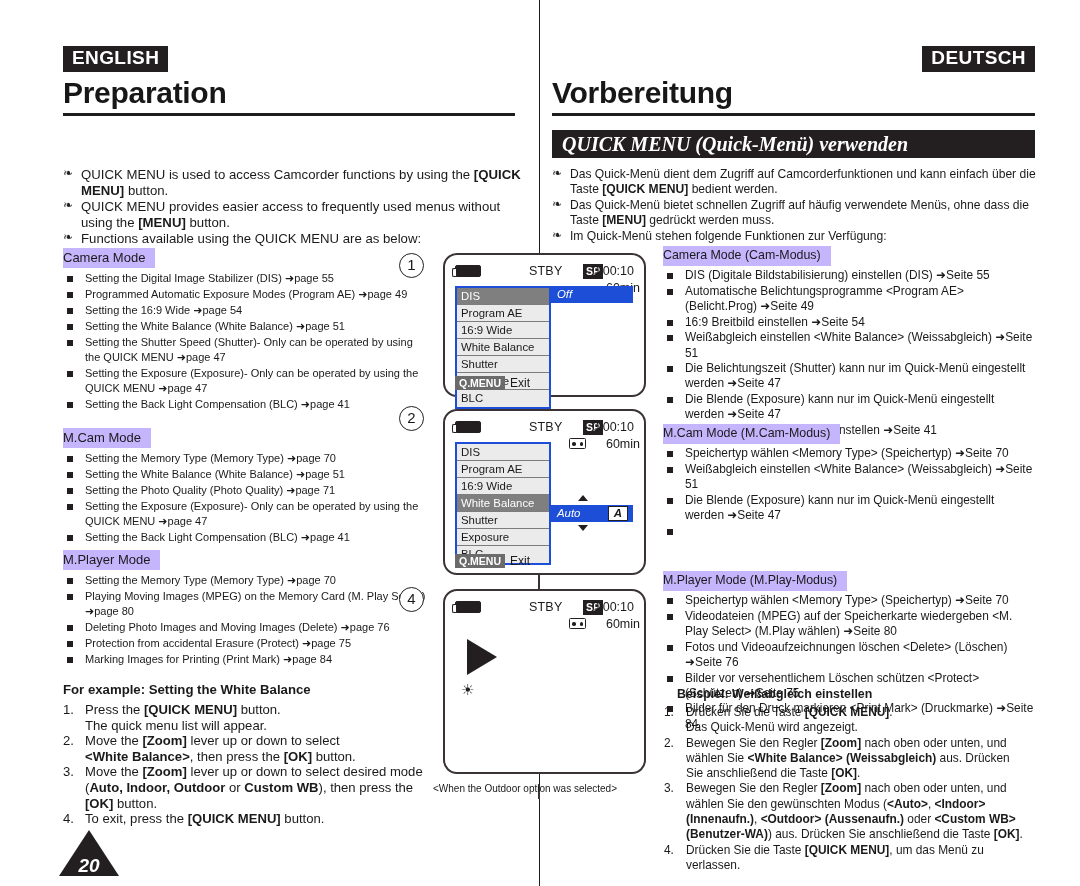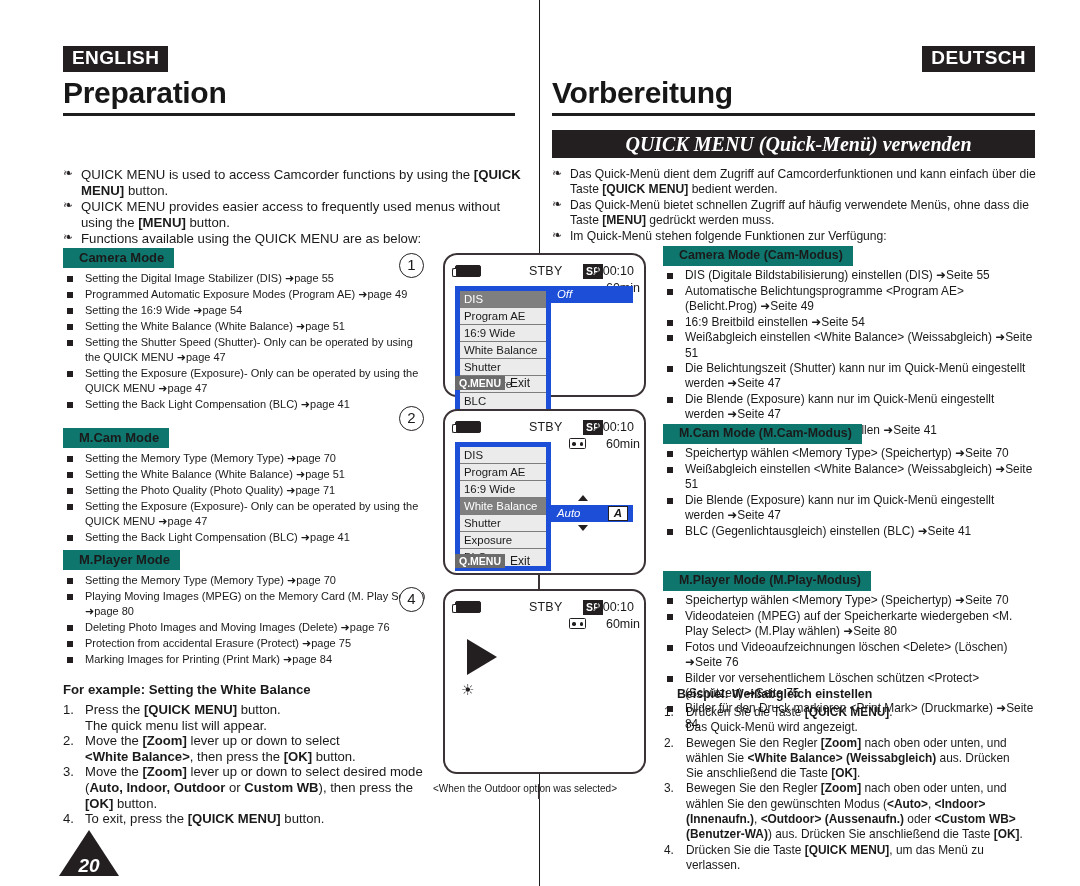--- a/index.html
+++ b/index.html
@@ -46,42 +46,42 @@
   
   .banner {
     position: absolute; top: 130px; height: 28px;
     background: #231f20; color: #ffffff;
     font-family: "Liberation Serif", serif;
     font-style: italic; font-weight: bold;
     font-size: 20px; line-height: 28px;
     padding-left: 10px; white-space: nowrap; overflow: hidden;
   }
   .banner-en { left: 63px; width: 452px; }
-  .banner-de { left: 552px; width: 483px; text-align: center; }
+  .banner-de { left: 552px; width: 483px; }
 
   
   .intro { position: absolute; }
   .intro-en { left: 63px; top: 167px; width: 462px; }
   .intro-de { left: 552px; top: 167px; width: 485px; }
   .intro-item {
     position: relative; padding-left: 18px; margin-bottom: 1px;
     font-size: 13.2px; line-height: 15.6px;
   }
   .intro-de .intro-item { font-size: 12.1px; line-height: 15.1px; }
   .intro-item .dia {
     position: absolute; left: 0; top: -1px;
     font-size: 12px; color: #231f20;
   }
 
   
   .mode-head {
     position: absolute;
-    background: #0f766e;
-    font-size: 13px; font-weight: bold;
-    padding: 2px 10px 3px 16px;
+    background: #c4b5fd;
+    font-size: 13px; font-weight: normal;
+    padding: 2px 10px 3px 0;
     line-height: 15px; white-space: nowrap;
   }
   .mode-head.de { font-size: 12.4px; }
 
   
   .sq-list { position: absolute; }
   .sq-item {
     position: relative; padding-left: 22px;
     font-size: 11px; line-height: 15.4px; margin-bottom: .5px;
   }
@@ -168,21 +168,21 @@
     background:#231f20; border-radius:50%;
   }
   .tape-ico::before { left: 2px; }
   .tape-ico::after  { right: 2px; }
   .mins { position: absolute; right: 2px; top: 0; font-size: 12.5px; }
 
   
   .qm {
     position: absolute; left: 10px; top: 31px;
     width: 96px;
-    border: 5px solid #1d4ed8;
+    border: 2px solid #1d4ed8;
     background: #ebebeb;
   }
   .qm-item {
     font-size: 11.4px; line-height: 17px; height: 17px;
     padding-left: 4px;
     border-bottom: 1px solid #7d7d7d;
     background: #ebebeb;
     color: #1a1a1a;
     white-space: nowrap; overflow: hidden;
   }
@@ -439,21 +439,21 @@
     <div class="sq-item"><span class="sq"></span><span>Die Blende (Exposure) kann nur im Quick-Menü eingestellt werden ➜Seite 47</span></div>
     <div class="sq-item"><span class="sq"></span><span>BLC (Gegenlichtausgleich) einstellen ➜Seite 41</span></div>
   </div>
 
   <div class="mode-head de" style="left:663px; top:424px;">M.Cam Mode (M.Cam-Modus)</div>
   <div class="sq-list de" style="left:663px; top:446px; width:372px;">
     <div class="sq-item"><span class="sq"></span><span>Speichertyp wählen &lt;Memory Type&gt; (Speichertyp) ➜Seite 70</span></div>
     <div class="sq-item"><span class="sq"></span><span>Weißabgleich einstellen &lt;White Balance&gt; (Weissabgleich) ➜Seite 51</span></div>
     <div class="sq-item"><span class="sq"></span></div>
     <div class="sq-item"><span class="sq"></span><span>Die Blende (Exposure) kann nur im Quick-Menü eingestellt werden ➜Seite 47</span></div>
-    <div class="sq-item"><span class="sq"></span><span>BLC (Gegenlichtausgleich) einstellen (BLC) ➜Seite 41</span></div>
+    <div class="sq-item"><span class="sq"></span></div>
   </div>
 
   <div class="mode-head de" style="left:663px; top:571px;text-align:center;">M.Player Mode (M.Play-Modus)</div>
   <div class="sq-list de" style="left:663px; top:593px; width:372px;">
     <div class="sq-item"><span class="sq"></span><span>Speichertyp wählen &lt;Memory Type&gt; (Speichertyp) ➜Seite 70</span></div>
     <div class="sq-item"><span class="sq"></span><span>Videodateien (MPEG) auf der Speicherkarte wiedergeben &lt;M. Play Select&gt; (M.Play wählen) ➜Seite 80</span></div>
     <div class="sq-item"><span class="sq"></span><span>Fotos und Videoaufzeichnungen löschen &lt;Delete&gt; (Löschen) ➜Seite 76</span></div>
     <div class="sq-item"><span class="sq"></span><span>Bilder vor versehentlichem Löschen schützen &lt;Protect&gt; (Schützen) ➜Seite 75</span></div>
     <div class="sq-item"><span class="sq"></span><span>Bilder für den Druck markieren &lt;Print Mark&gt; (Druckmarke) ➜Seite 84</span></div>
   </div>

